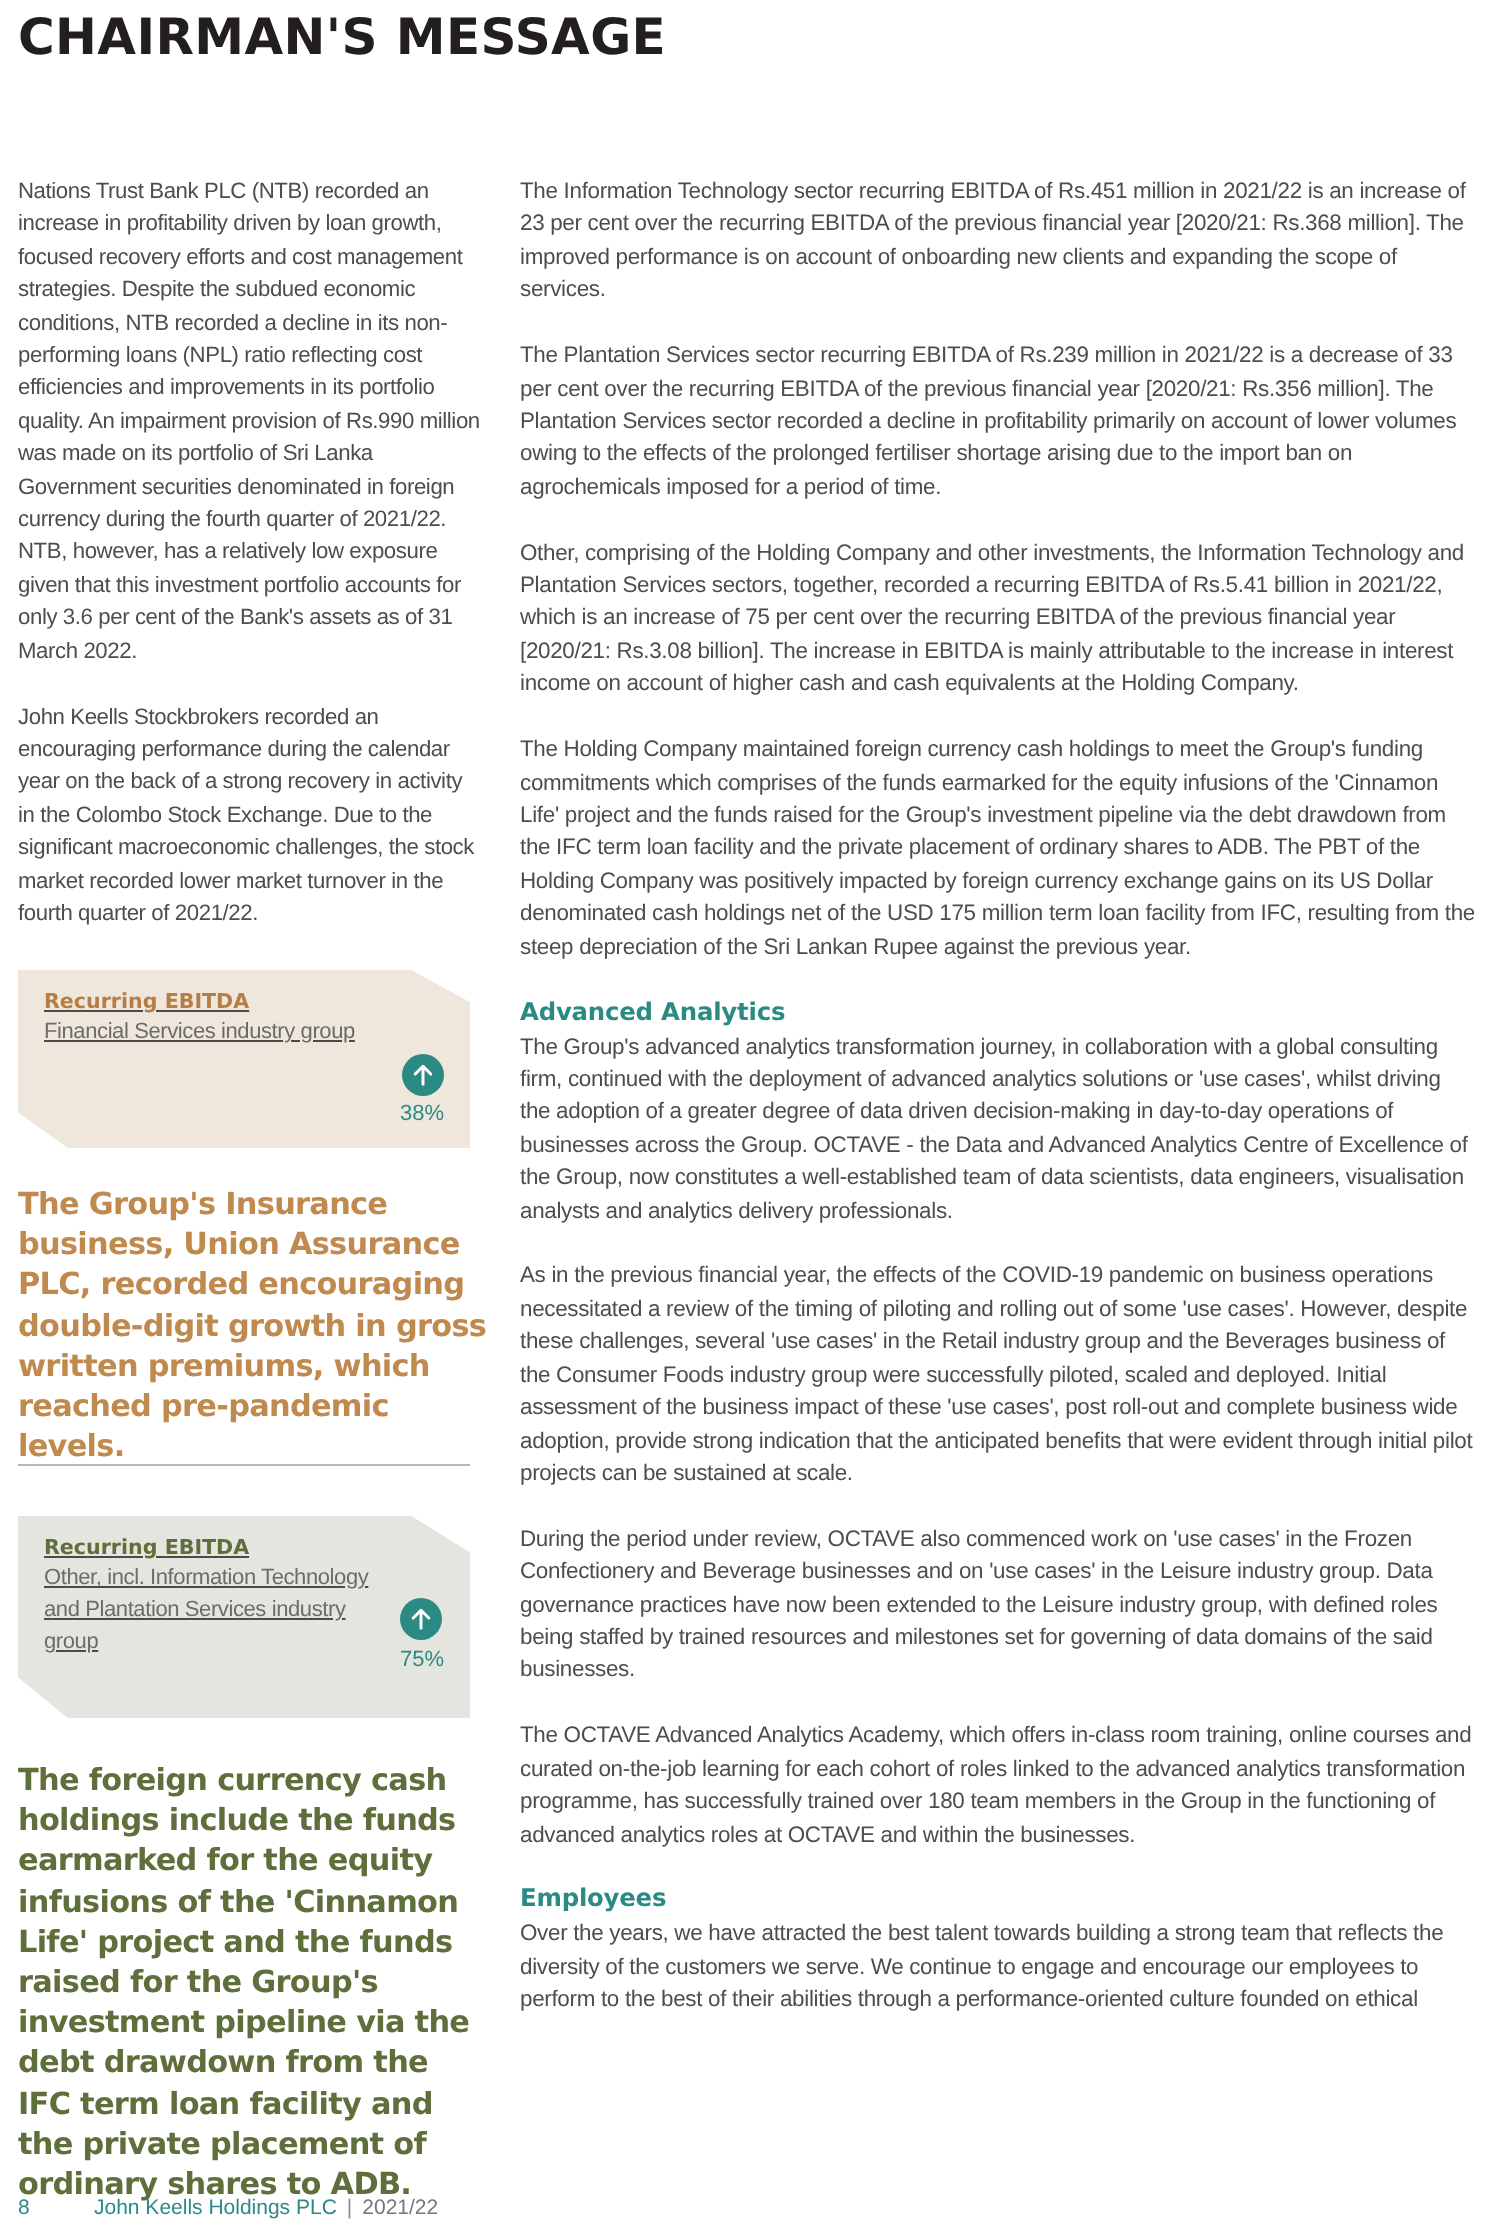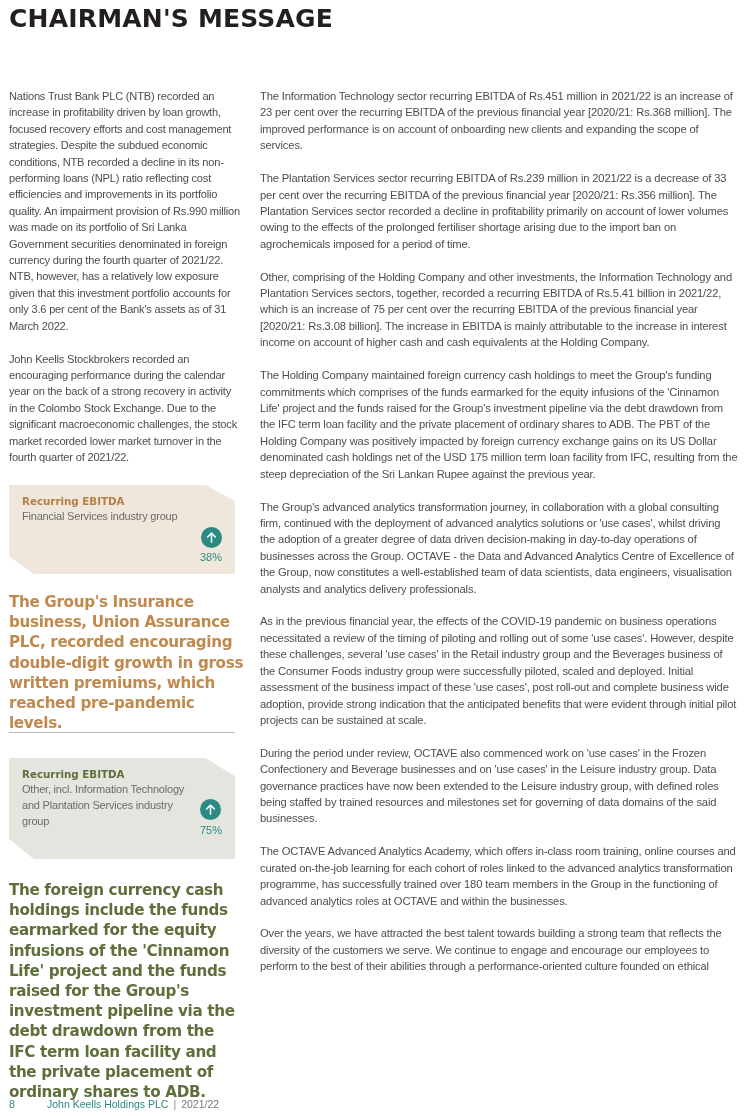--- a/index.html
+++ b/index.html
@@ -25,20 +25,21 @@
   .section-heading {
     font-family: "DejaVu Sans", sans-serif; font-weight: bold;
     font-size: 12.2px; color: #2b8a84; margin-bottom: 3px; letter-spacing: -0.1px;
   }
 
   
   .stat-box {
     position: absolute; left: 9px; width: 226px;
     clip-path: polygon(0 0, 87% 0, 100% 18%, 100% 100%, 11% 100%, 0 80%);
     padding: 10px 12px 17px 13px;
+    text-decoration: underline;
   }
   .stat-box.tan { top: 485px; height: 89px; background: #f0e7dc; }
   .stat-box.grey { top: 758px; height: 101px; background: #e5e5df; }
   .stat-label {
     font-family: "DejaVu Sans", sans-serif; font-weight: bold; font-size: 10.3px;
   }
   .tan .stat-label { color: #b57e45; }
   .grey .stat-label { color: #5e6f3b; }
   .stat-value { font-size: 29px; line-height: 32px; color: #444; margin-top: 1px; letter-spacing: -0.3px; }
   .stat-value .num { font-family: "DejaVu Sans", sans-serif; font-weight: bold; font-size: 28px; }
@@ -111,26 +112,28 @@
 <p class="quote green-quote">The foreign currency cash holdings include the funds earmarked for the equity infusions of the 'Cinnamon Life' project and the funds raised for the Group's investment pipeline via the debt drawdown from the IFC term loan facility and the private placement of ordinary shares to ADB.</p>
 
 <div class="right-col">
   <section>
     <p class="body-text para">The Information Technology sector recurring EBITDA of Rs.451 million in 2021/22 is an increase of 23 per cent over the recurring EBITDA of the previous financial year [2020/21: Rs.368 million]. The improved performance is on account of onboarding new clients and expanding the scope of services.</p>
     <p class="body-text para">The Plantation Services sector recurring EBITDA of Rs.239 million in 2021/22 is a decrease of 33 per cent over the recurring EBITDA of the previous financial year [2020/21: Rs.356 million]. The Plantation Services sector recorded a decline in profitability primarily on account of lower volumes owing to the effects of the prolonged fertiliser shortage arising due to the import ban on agrochemicals imposed for a period of time.</p>
     <p class="body-text para">Other, comprising of the Holding Company and other investments, the Information Technology and Plantation Services sectors, together, recorded a recurring EBITDA of Rs.5.41 billion in 2021/22, which is an increase of 75 per cent over the recurring EBITDA of the previous financial year [2020/21: Rs.3.08 billion]. The increase in EBITDA is mainly attributable to the increase in interest income on account of higher cash and cash equivalents at the Holding Company.</p>
     <p class="body-text para">The Holding Company maintained foreign currency cash holdings to meet the Group's funding commitments which comprises of the funds earmarked for the equity infusions of the 'Cinnamon Life' project and the funds raised for the Group's investment pipeline via the debt drawdown from the IFC term loan facility and the private placement of ordinary shares to ADB. The PBT of the Holding Company was positively impacted by foreign currency exchange gains on its US Dollar denominated cash holdings net of the USD 175 million term loan facility from IFC, resulting from the steep depreciation of the Sri Lankan Rupee against the previous year.</p>
   </section>
   <section>
+    <h2 class="section-heading">Advanced Analytics</h2>
     <p class="body-text para">The Group's advanced analytics transformation journey, in collaboration with a global consulting firm, continued with the deployment of advanced analytics solutions or 'use cases', whilst driving the adoption of a greater degree of data driven decision-making in day-to-day operations of businesses across the Group. OCTAVE - the Data and Advanced Analytics Centre of Excellence of the Group, now constitutes a well-established team of data scientists, data engineers, visualisation analysts and analytics delivery professionals.</p>
     <p class="body-text para">As in the previous financial year, the effects of the COVID-19 pandemic on business operations necessitated a review of the timing of piloting and rolling out of some 'use cases'. However, despite these challenges, several 'use cases' in the Retail industry group and the Beverages business of the Consumer Foods industry group were successfully piloted, scaled and deployed. Initial assessment of the business impact of these 'use cases', post roll-out and complete business wide adoption, provide strong indication that the anticipated benefits that were evident through initial pilot projects can be sustained at scale.</p>
     <p class="body-text para">During the period under review, OCTAVE also commenced work on 'use cases' in the Frozen Confectionery and Beverage businesses and on 'use cases' in the Leisure industry group. Data governance practices have now been extended to the Leisure industry group, with defined roles being staffed by trained resources and milestones set for governing of data domains of the said businesses.</p>
     <p class="body-text para">The OCTAVE Advanced Analytics Academy, which offers in-class room training, online courses and curated on-the-job learning for each cohort of roles linked to the advanced analytics transformation programme, has successfully trained over 180 team members in the Group in the functioning of advanced analytics roles at OCTAVE and within the businesses.</p>
   </section>
   <section>
+    <h2 class="section-heading">Employees</h2>
     <p class="body-text para">Over the years, we have attracted the best talent towards building a strong team that reflects the diversity of the customers we serve. We continue to engage and encourage our employees to perform to the best of their abilities through a performance-oriented culture founded on ethical</p>
   </section>
 </div>
 
 <div class="footer">
   <span class="page-num">8</span>
   <span class="company">John Keells Holdings PLC</span>
   <span class="sep">|</span>
   <span class="year">2021/22</span>
 </div>

